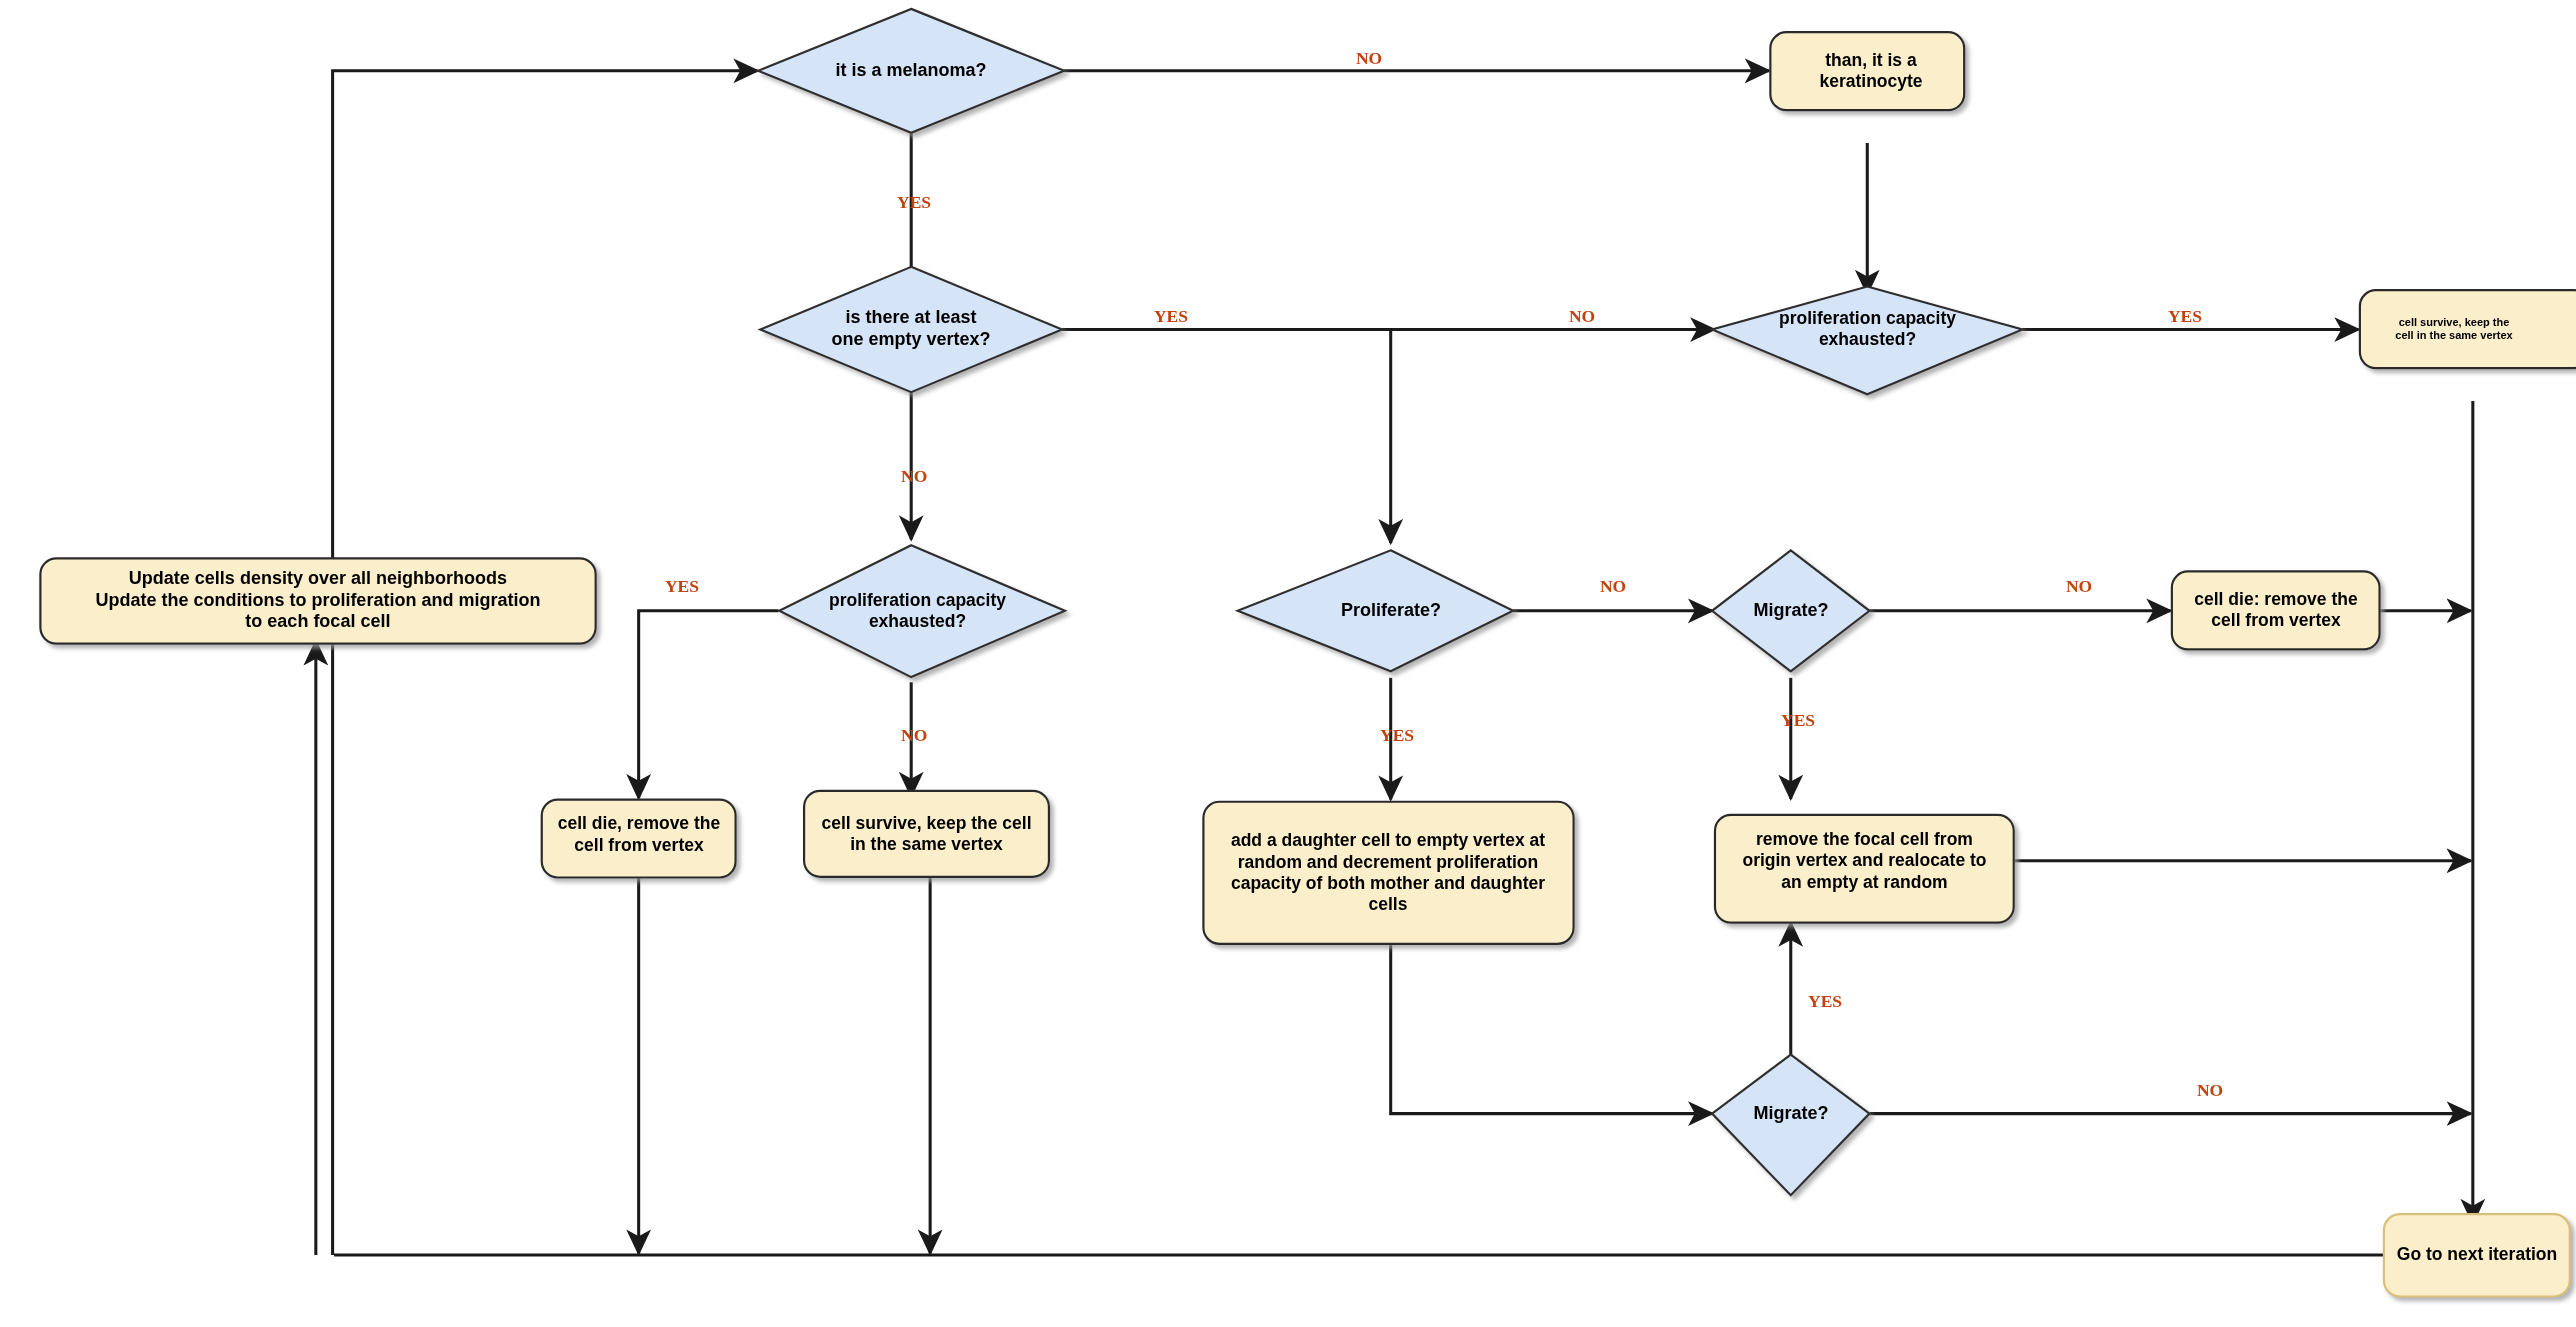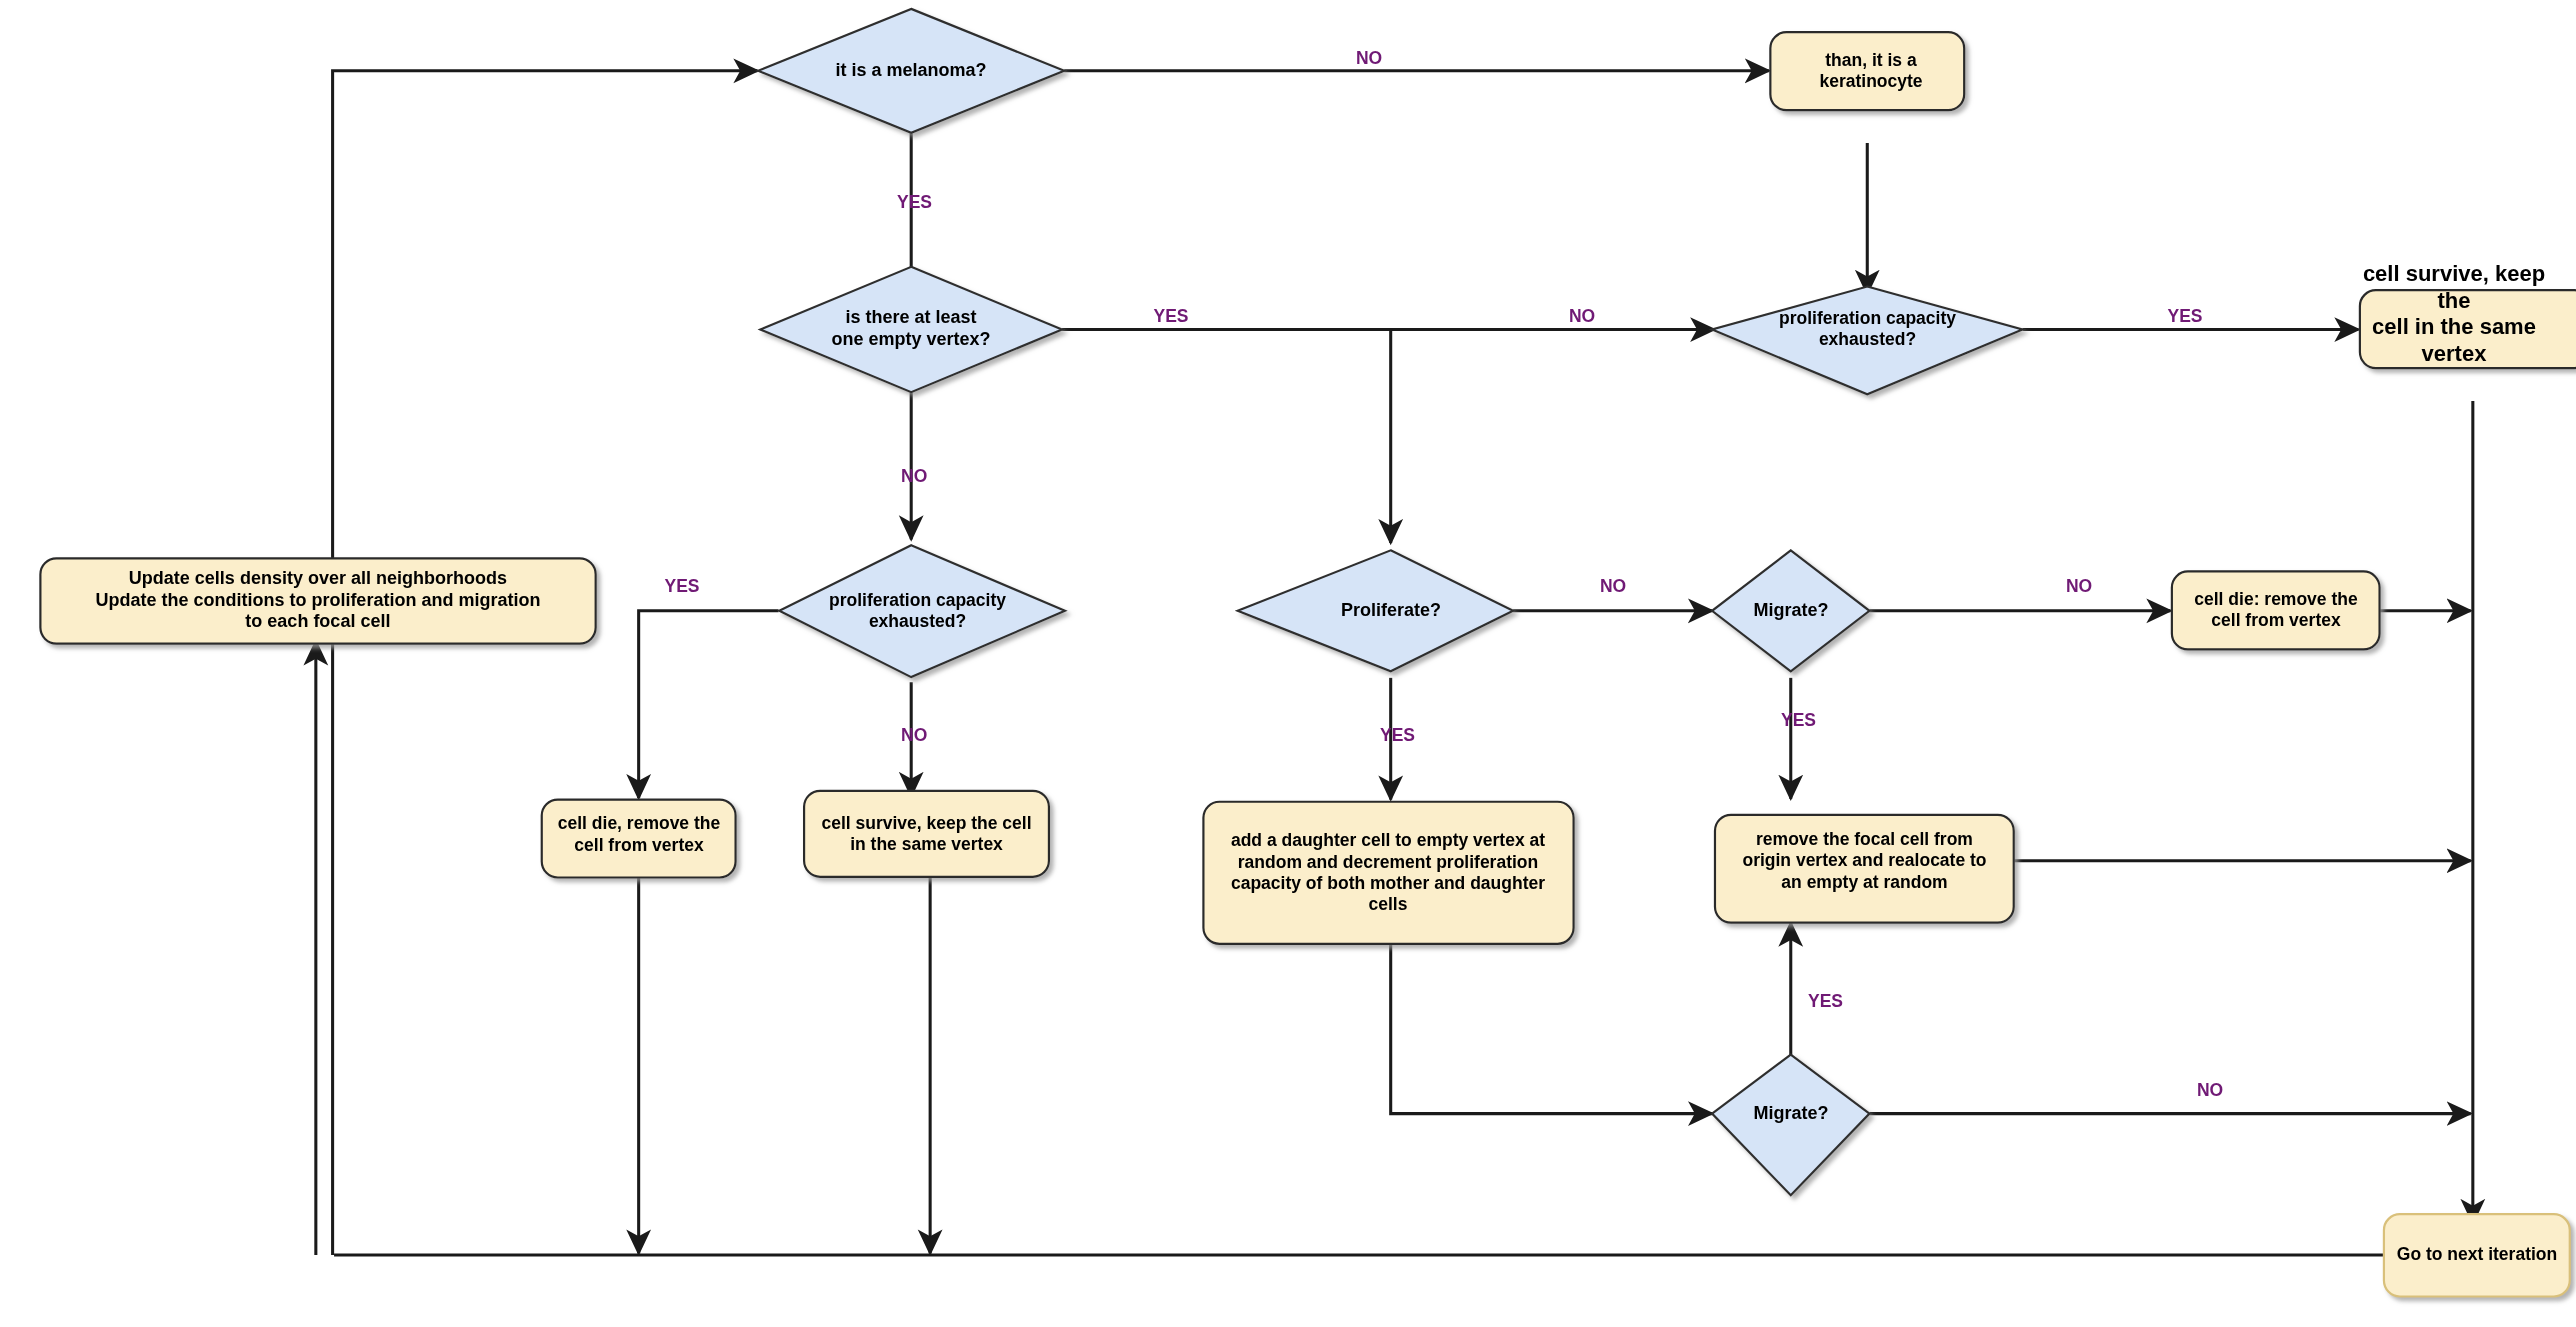--- a/index.html
+++ b/index.html
@@ -31,23 +31,24 @@
     text-align: center;
     font-weight: bold;
     color: #000000;
     line-height: 1.22;
     pointer-events: none;
     white-space: pre-line;
   }
   .edge-label {
     position: absolute;
     font-weight: bold;
-    color: #701a75;
+    color: #c2410c;
     text-align: center;
     white-space: nowrap;
+    font-family: Liberation Serif, serif;
   }
 </style>
 </head>
 <body>
 
 <div id="root">
 
   <svg class="layer" viewBox="0 0 3535 1822">
     <defs>
       <marker id="arrow" viewBox="0 0 12 12" refX="10.5" refY="6" markerWidth="9" markerHeight="9" orient="auto-start-reverse">
@@ -159,21 +160,21 @@
   <div class="node-text" style="left:759px;top:300px;width:248px;height:58px;font-size:18px;">
     <span>is there at least
 one empty vertex?</span>
   </div>
 
   <div class="node-text" style="left:1701px;top:300px;width:277px;height:58px;font-size:17.5px;">
     <span>proliferation capacity
 exhausted?</span>
   </div>
 
-  <div class="node-text" style="left:2332px;top:290px;width:188px;height:78px;font-size:22px;align-items:flex-end;">
+  <div class="node-text" style="left:2332px;top:290px;width:188px;height:78px;font-size:11px;">
     <span>cell survive, keep the
 cell in the same vertex</span>
   </div>
 
   <div class="node-text" style="left:12.4px;top:558px;width:555px;height:85px;font-size:18px;">
     <span>Update cells density over all neighborhoods
 Update the conditions to proliferation and migration
 to each focal cell</span>
   </div>
 

